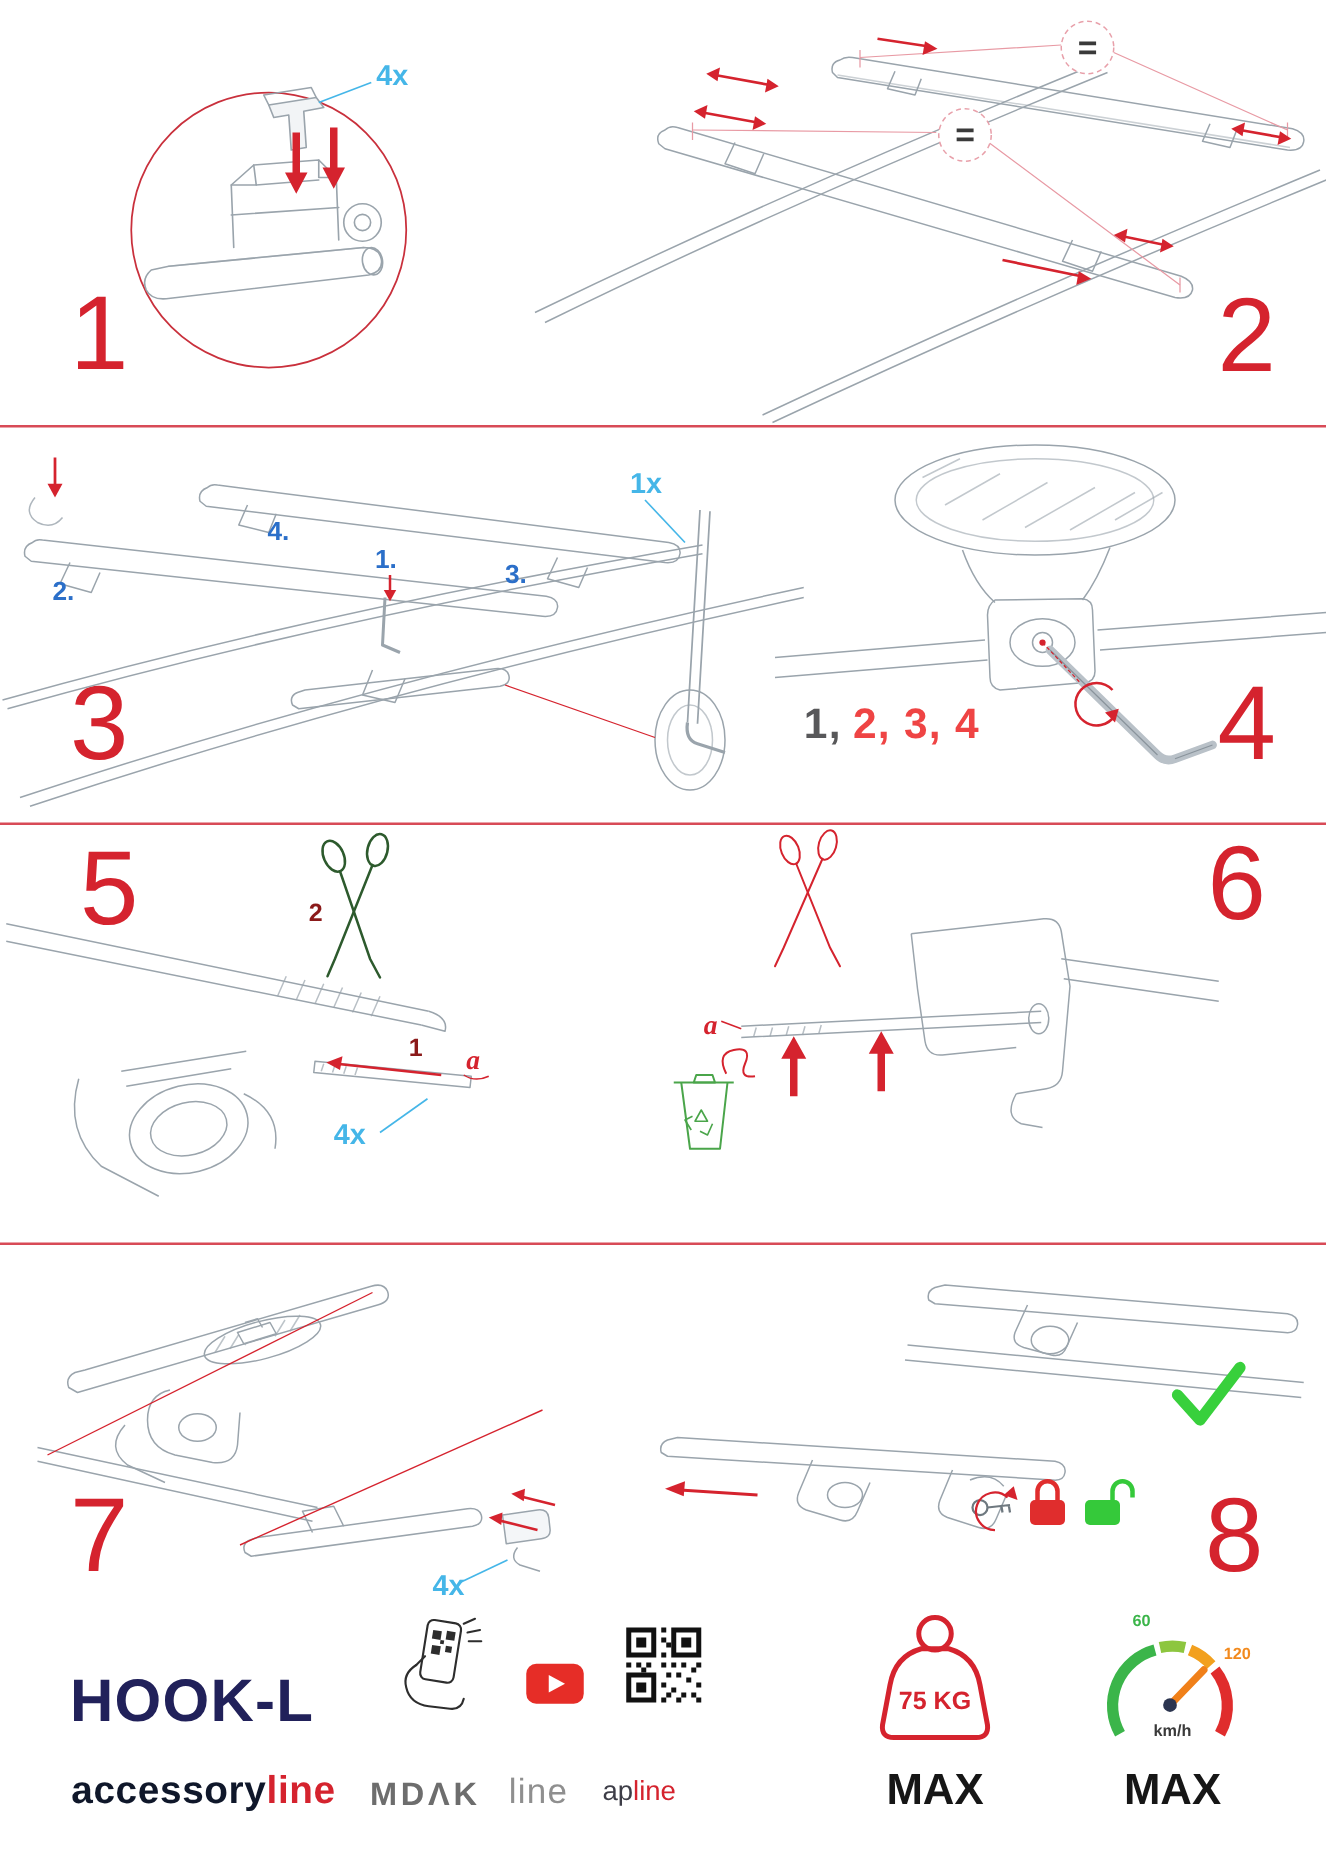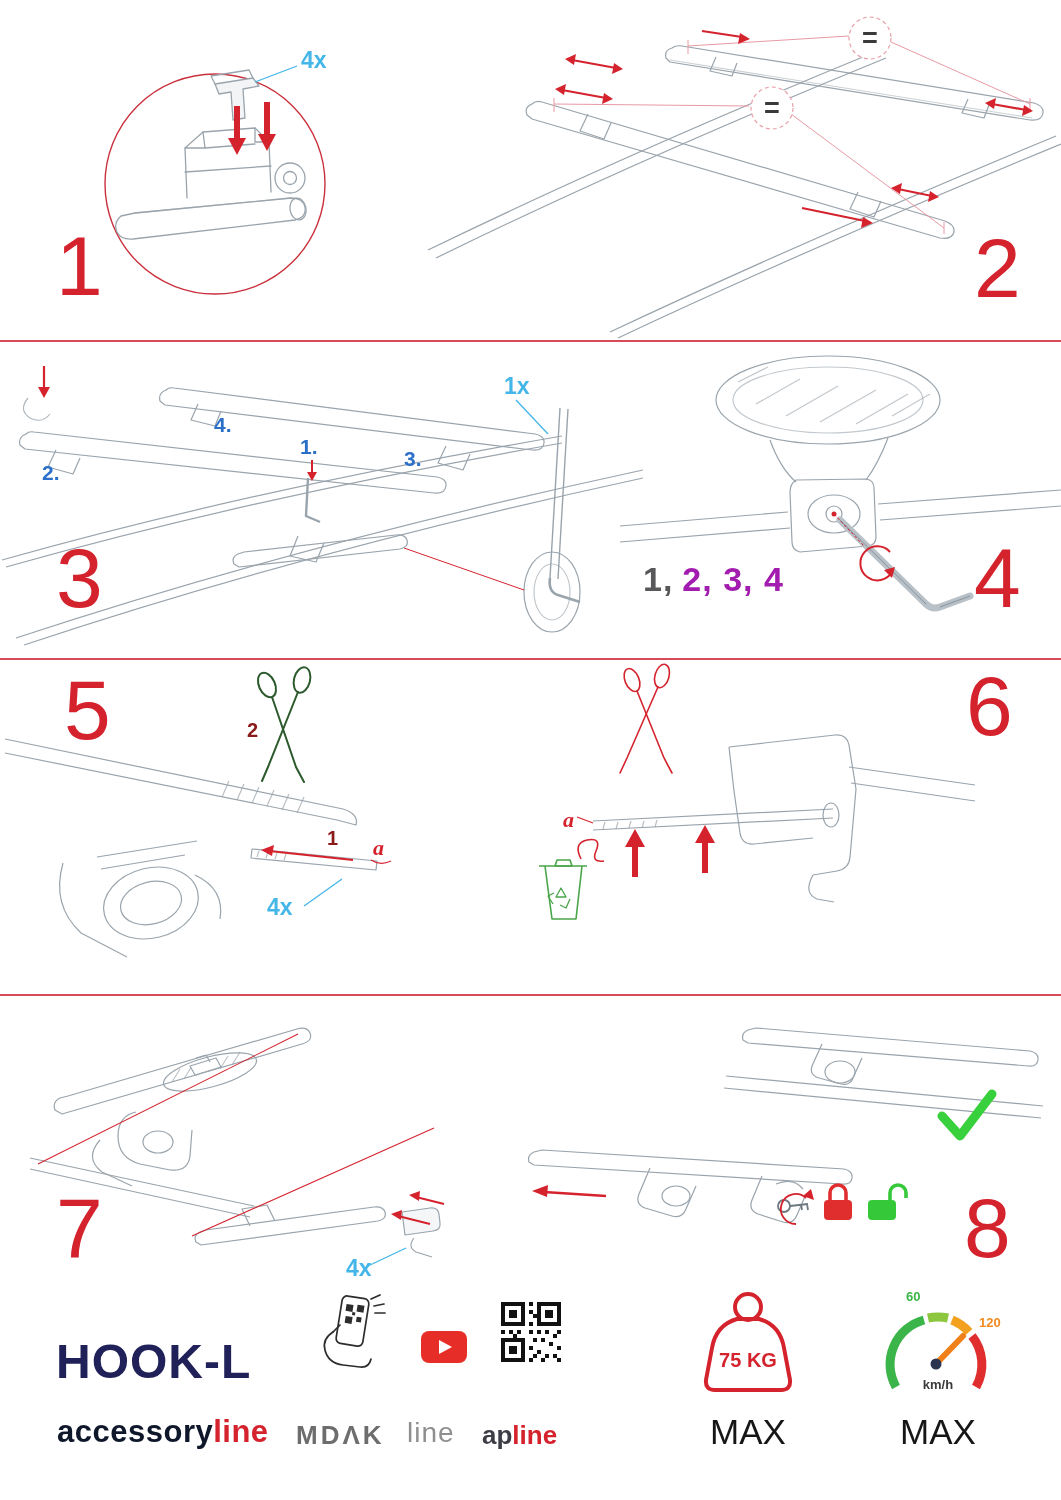--- a/index.html
+++ b/index.html
@@ -8,30 +8,30 @@
   .divider{position:absolute;left:0;width:1061px;height:2px;background:#d84a57}
   svg.illus{position:absolute;overflow:visible}
   svg text{font-family:"Liberation Sans",sans-serif}
   .bluenum{fill:#2b6fc9;font-size:21px;font-weight:700}
   .qtytext{fill:#45b6e8;font-size:23px;font-weight:600}
   .redlabel{fill:#8b1a1a;font-size:20px;font-weight:700}
   .alabel{fill:#d5232e;font-size:22px;font-style:italic;font-weight:600;font-family:"Liberation Serif",serif}
   .eqtext{fill:#3a3a3a;font-size:27px;font-weight:700}
   .seq{position:absolute;font-size:34px;font-weight:600;letter-spacing:1px}
   .seq-gray{color:#58585a}
-  .seq-blue{color:#a21caf;margin-left:9px}
+  .seq-blue{color:#ef4444;margin-left:9px}
   .product{position:absolute;font-size:48px;font-weight:700;color:#21215a;letter-spacing:1px}
   .brand{position:absolute;font-size:31px;font-weight:700;letter-spacing:.5px}
   .brand-b1{color:#0f172a}
   .brand-b2{color:#d5232e}
   .logo-mdak{position:absolute;font-size:26px;font-weight:700;color:#6d6d6d;letter-spacing:3px}
   .logo-ipqi{position:absolute;font-size:28px;font-weight:400;color:#8f8f8f;letter-spacing:1px}
-  .logo-apline{position:absolute;font-size:26px;font-weight:700}
+  .logo-apline{position:absolute;font-size:22px;font-weight:400}
   .ap{color:#3d3d47}.line{color:#d5232e}
-  .maxlabel{position:absolute;font-size:35px;font-weight:400;color:#161616;text-align:center}
+  .maxlabel{position:absolute;font-size:35px;font-weight:700;color:#161616;text-align:center}
 </style>
 </head>
 <body>
 
 <div class="page">
 
   <div class="stepnum" style="left:56px;top:224px">1</div>
 
   <svg class="illus" style="left:85px;top:22px" width="275" height="300" viewBox="0 0 275 300">
     <circle cx="130" cy="162" r="110" fill="none" stroke="#c9303c" stroke-width="1.4"></circle>

